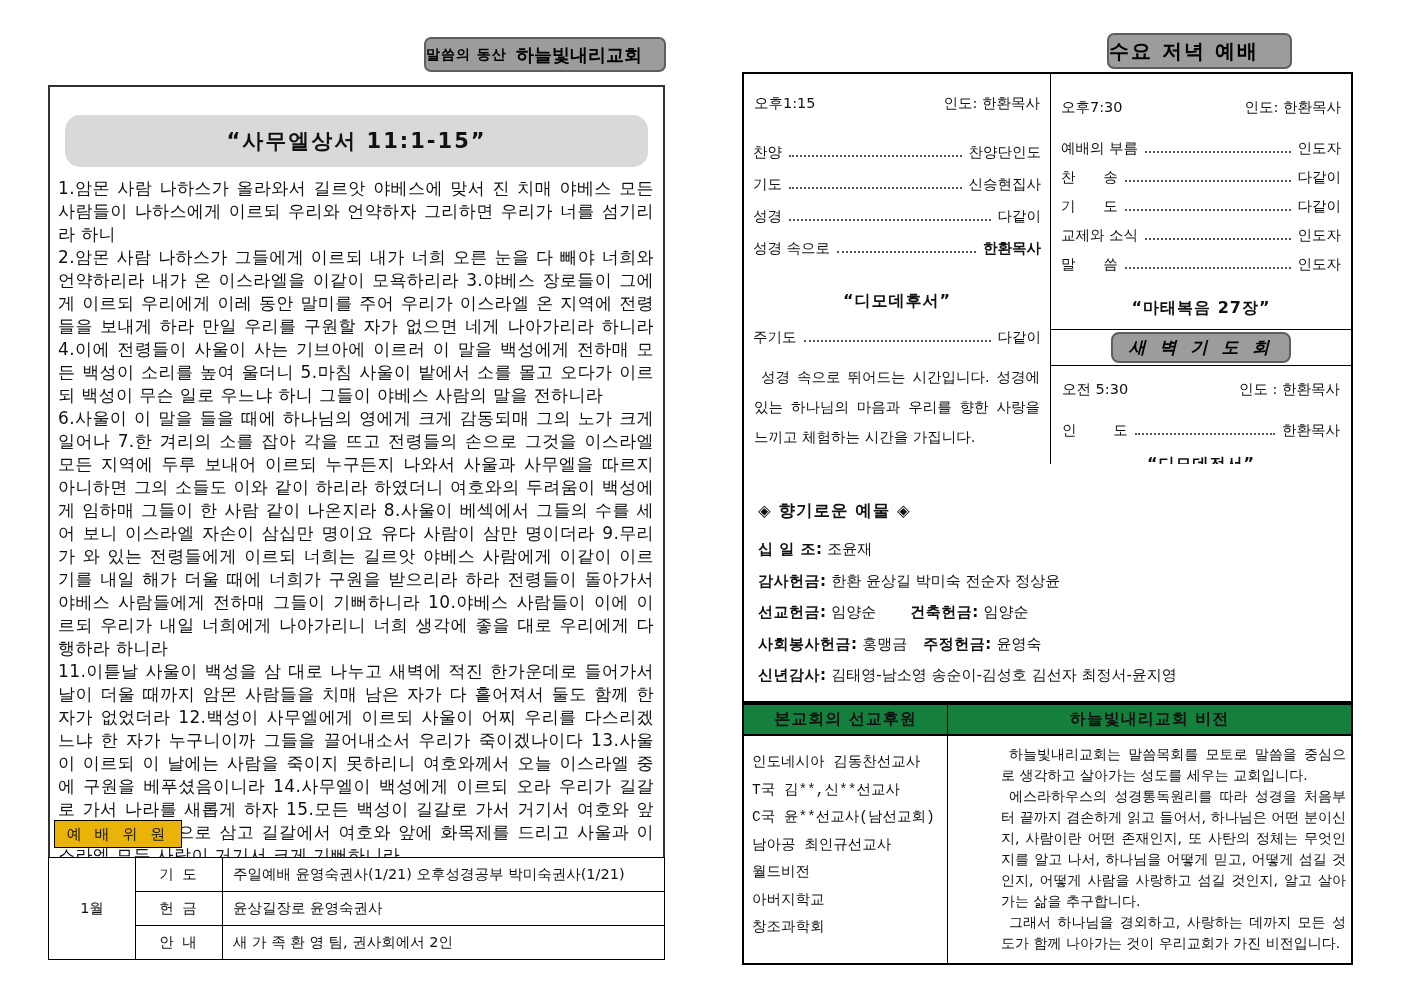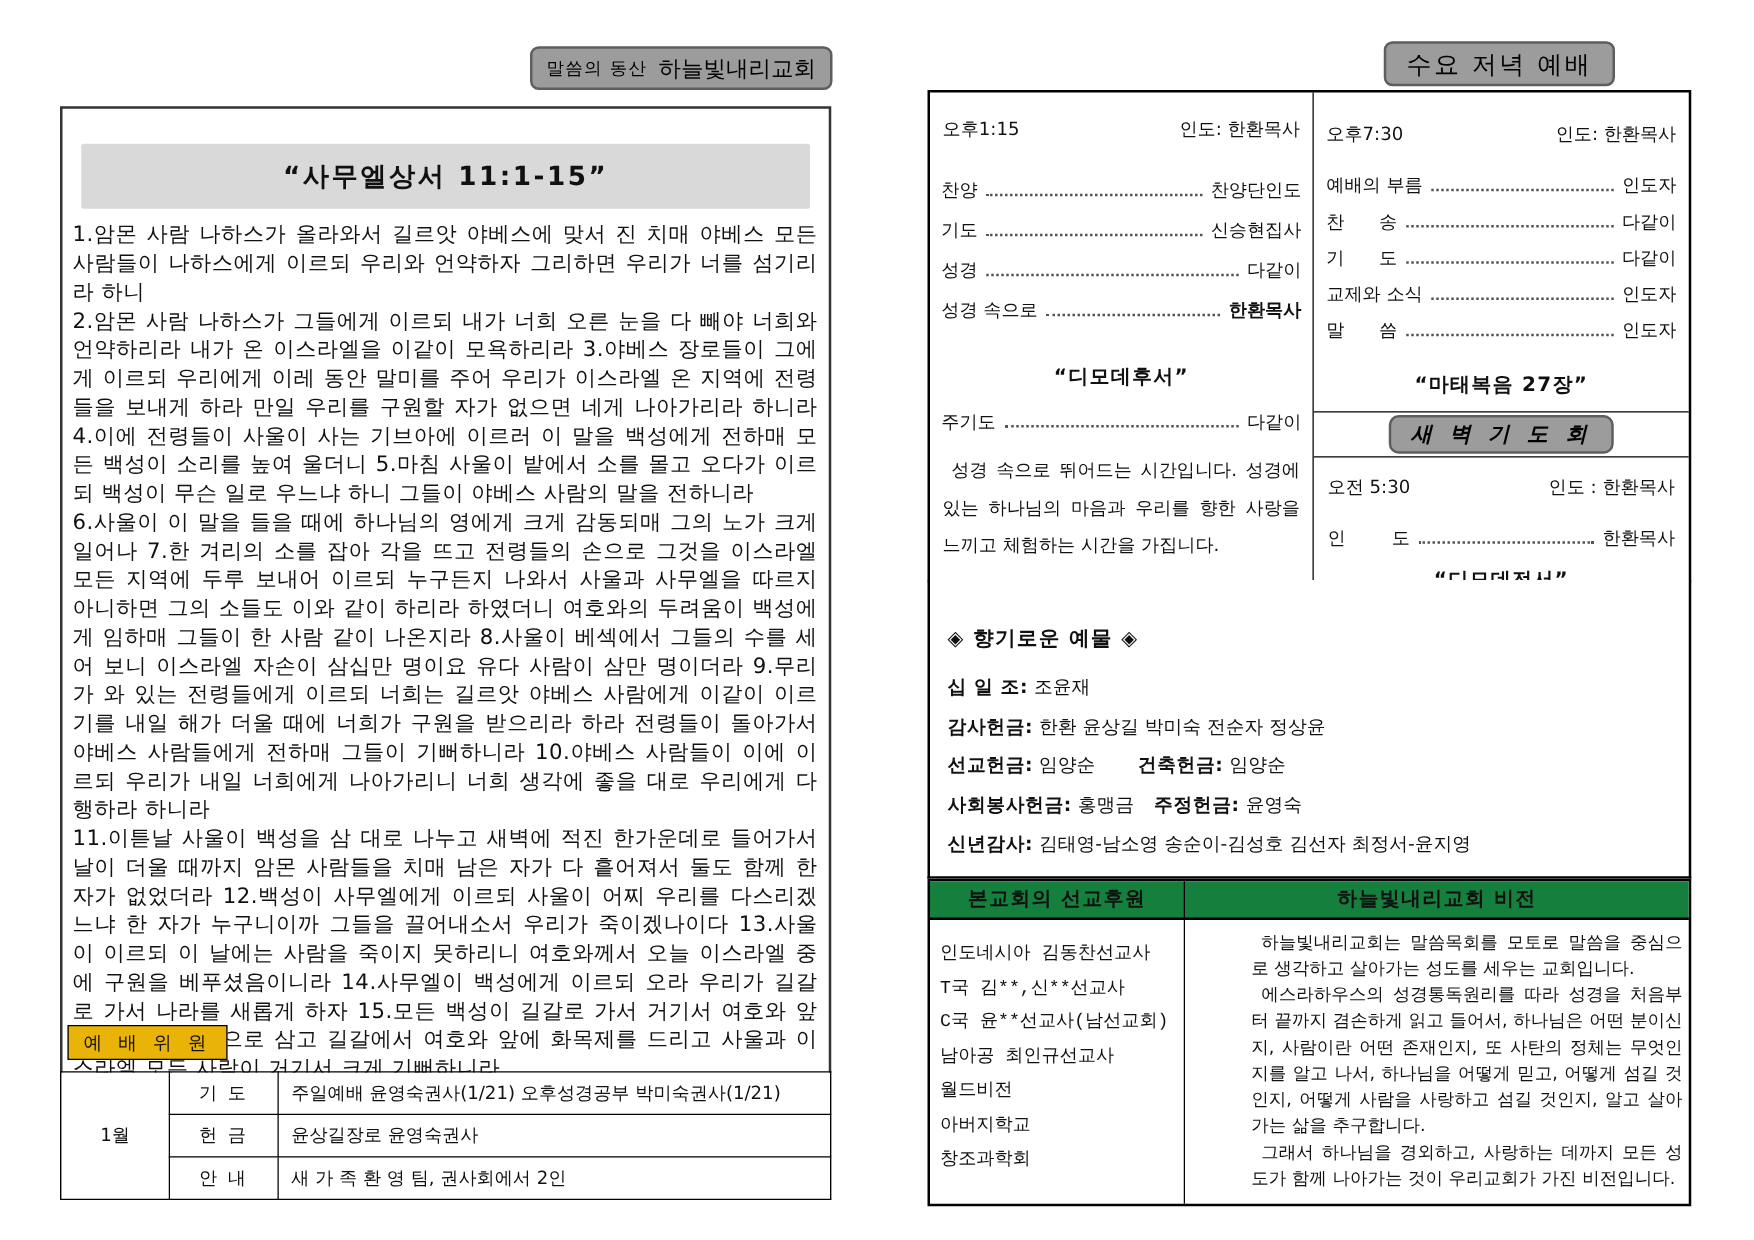--- a/index.html
+++ b/index.html
@@ -1,32 +1,32 @@
 <!DOCTYPE html>
 <html><head>
 <meta charset="utf-8">
 <style>
   html,body { margin:0; padding:0; background:#ffffff; }
   body { width:1403px; height:992px; font-family:"DejaVu Sans", sans-serif; color:#111; }
   .canvas { position:relative; width:1403px; height:992px; overflow:hidden; background:#fff; }
 
   
   .badge { background:#9c9c9c; border:2px solid #5e5e5e; border-radius:7px;
-           display:flex; align-items:center; justify-content:center;
-           font-weight:normal; color:#000; box-sizing:border-box; }
+           display:flex; align-items:center; justify-content:flex-start;
+           font-weight:bold; color:#000; box-sizing:border-box; }
   .top-badge { position:absolute; left:424px; top:37px; width:242px; height:35px; gap:9px; }
   .top-badge .small { font-size:14px; letter-spacing:1px; }
   .top-badge .big { font-size:18px; letter-spacing:0px; }
   #badge-lecture { position:absolute; left:790px; top:33px; width:227px; height:36px; font-size:21px; letter-spacing:2px; }
   #badge-wednesday { position:absolute; left:1107px; top:33px; width:185px; height:36px; font-size:20px; letter-spacing:2px; }
 
   
   .left-box { position:absolute; left:48px; top:85px; width:617px; height:875px;
               border:2px solid #333; box-sizing:border-box; }
-  .title-pill { margin:28px 15px 10px 15px; height:52px; background:#d9d9d9; border-radius:2px;
+  .title-pill { margin:28px 15px 10px 15px; height:52px; background:#d9d9d9; border-radius:15px;
                 display:flex; align-items:center; justify-content:center;
                 font-size:21px; font-weight:bold; letter-spacing:2px; }
   .scripture-body { margin:4px 9px 0 8px; font-size:17px; line-height:23px;
                     text-align:justify; word-break:break-all; letter-spacing:0.4px; }
   .scripture-body p { margin:0; }
   .committee-box { position:absolute; left:4px; top:733px; width:126px; height:26px;
                    border:1.5px solid #000; display:flex; align-items:center; justify-content:center;
                    font-size:15px; letter-spacing:4px; background:#eab308; }
   .duty-table { position:absolute; left:-2px; bottom:-2px; width:617px; border-collapse:collapse; }
   .duty-table td { border:1.5px solid #000; height:31px; font-size:14.5px; background:#fff; }

